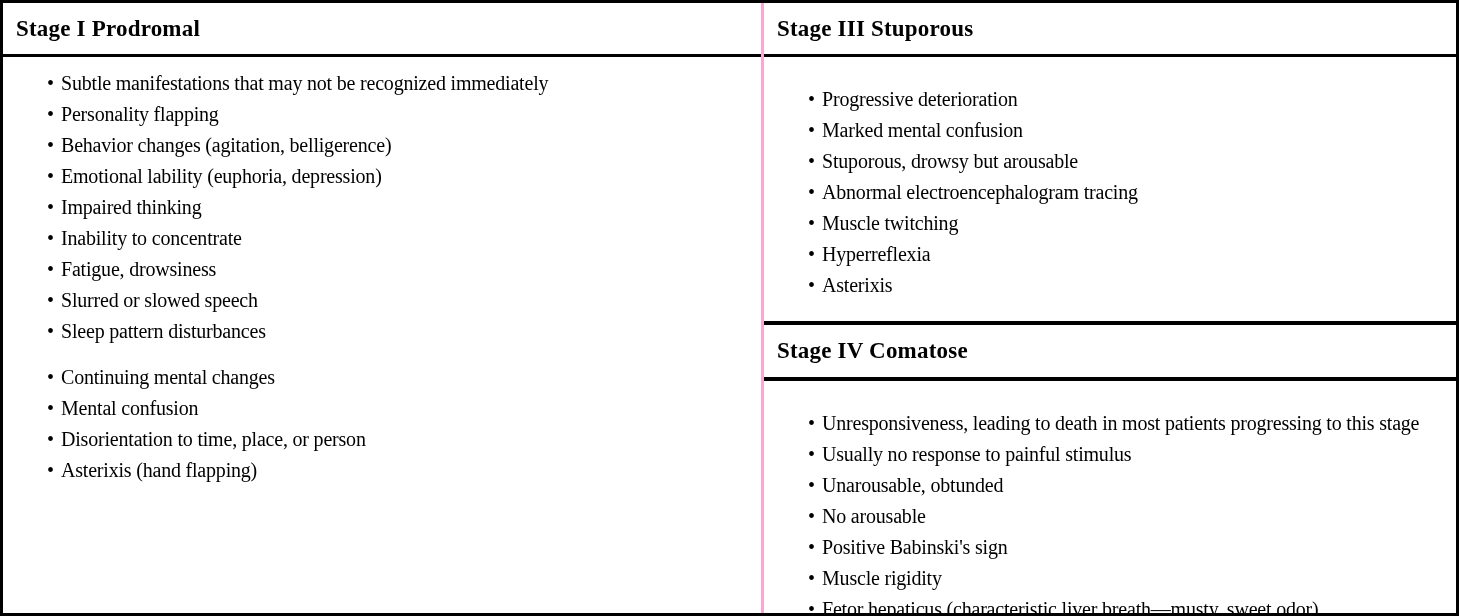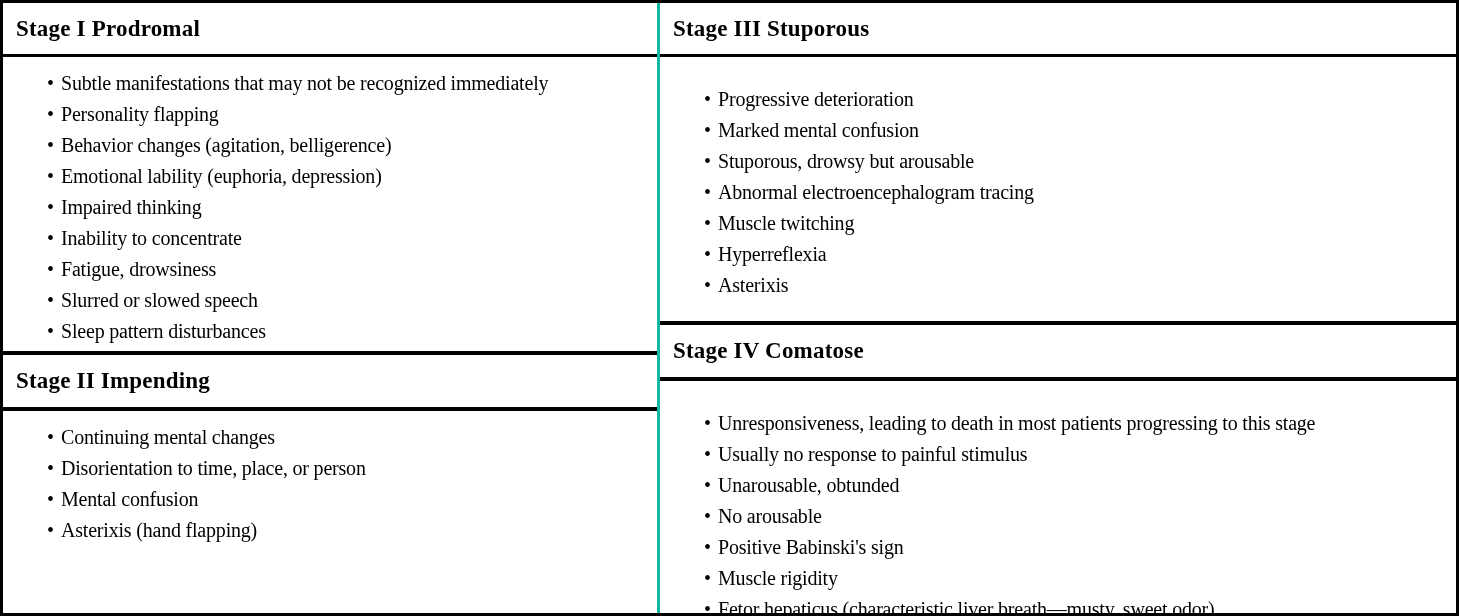--- a/index.html
+++ b/index.html
@@ -17,22 +17,22 @@
     display: flex;
     background: #ffffff;
   }
   .col {
     display: flex;
     flex-direction: column;
     box-sizing: border-box;
     height: 100%;
   }
   .col-left {
-    width: 657px;
-    border-right: 3px solid #14b8a6;
+    width: 761px;
+    border-right: 3px solid #f9a8d4;
   }
   .col-right {
     flex: 1;
     gap: 16px;
   }
   .section-header {
     box-sizing: border-box;
     display: flex;
     align-items: center;
     padding-left: 13px;
@@ -88,26 +88,25 @@
           <li>Personality flapping</li>
           <li>Behavior changes (agitation, belligerence)</li>
           <li>Emotional lability (euphoria, depression)</li>
           <li>Impaired thinking</li>
           <li>Inability to concentrate</li>
           <li>Fatigue, drowsiness</li>
           <li>Slurred or slowed speech</li>
           <li>Sleep pattern disturbances</li>
         </ul>
     </div>
-    <div class="section-header mid">Stage II Impending</div>
     <div class="cell grow">
       <ul class="bullets">
           <li>Continuing mental changes</li>
+          <li>Mental confusion</li>
           <li>Disorientation to time, place, or person</li>
-          <li>Mental confusion</li>
           <li>Asterixis (hand flapping)</li>
         </ul>
     </div>
   </div>
 
   <div class="col col-right">
     <div class="section-header">Stage III Stuporous</div>
     <div class="cell r1">
       <ul class="bullets">
           <li>Progressive deterioration</li>

